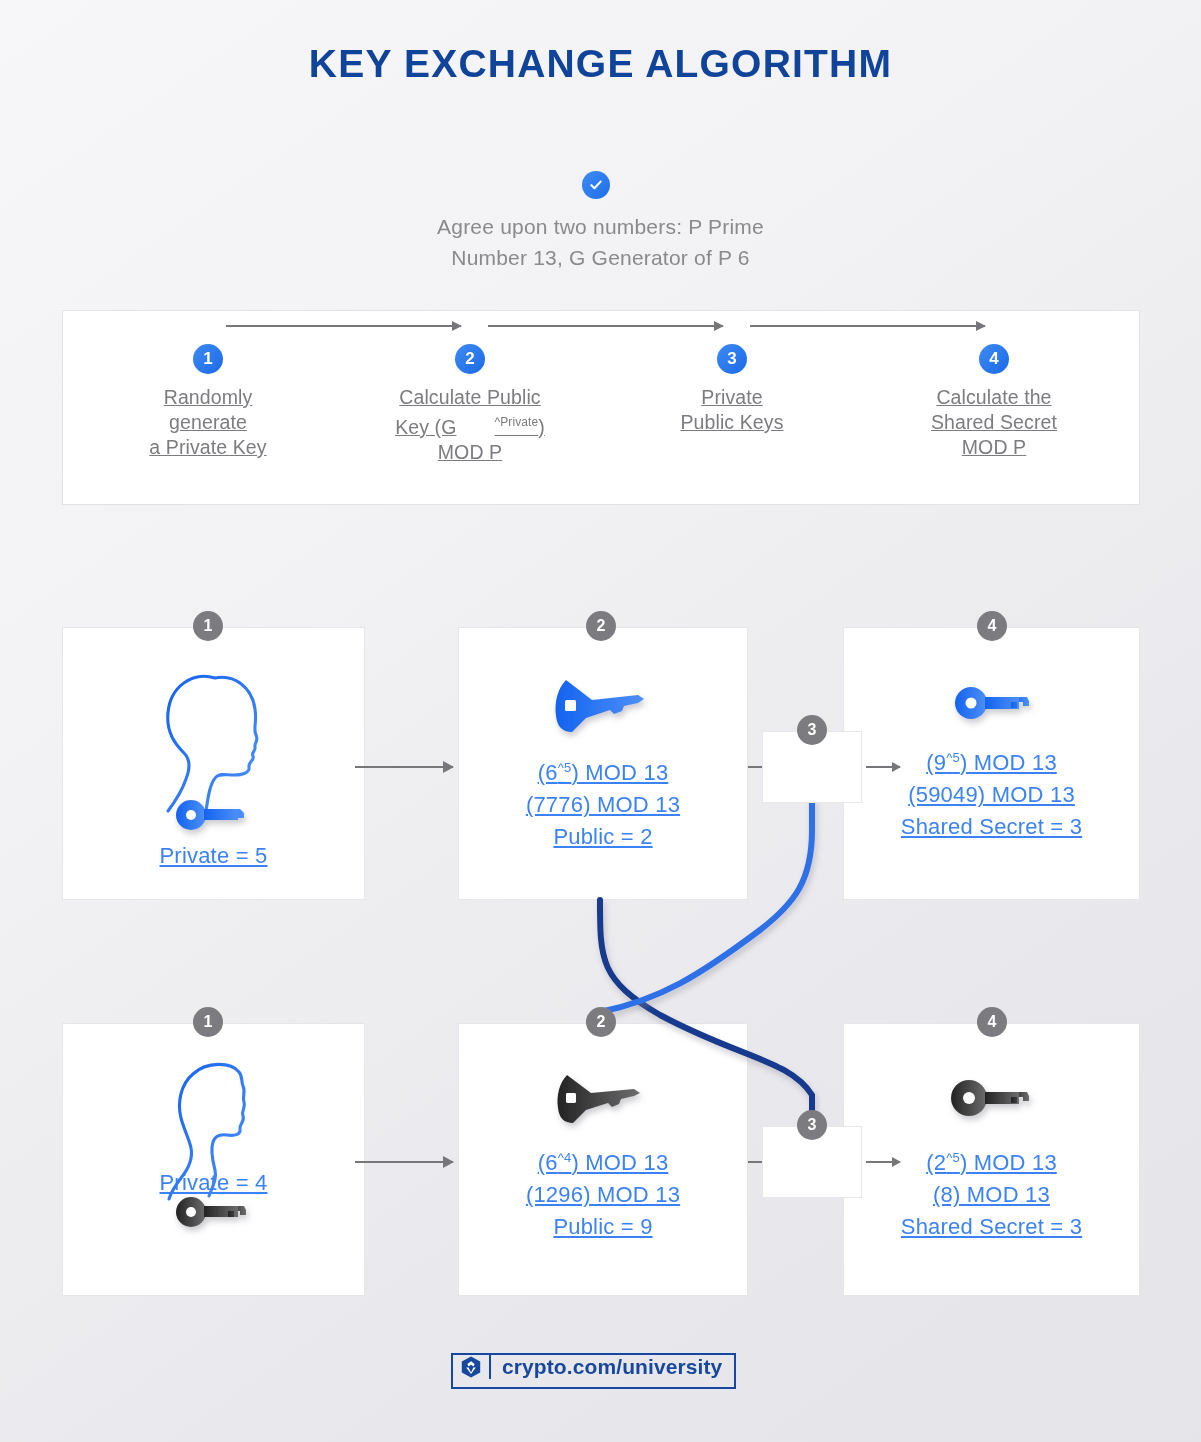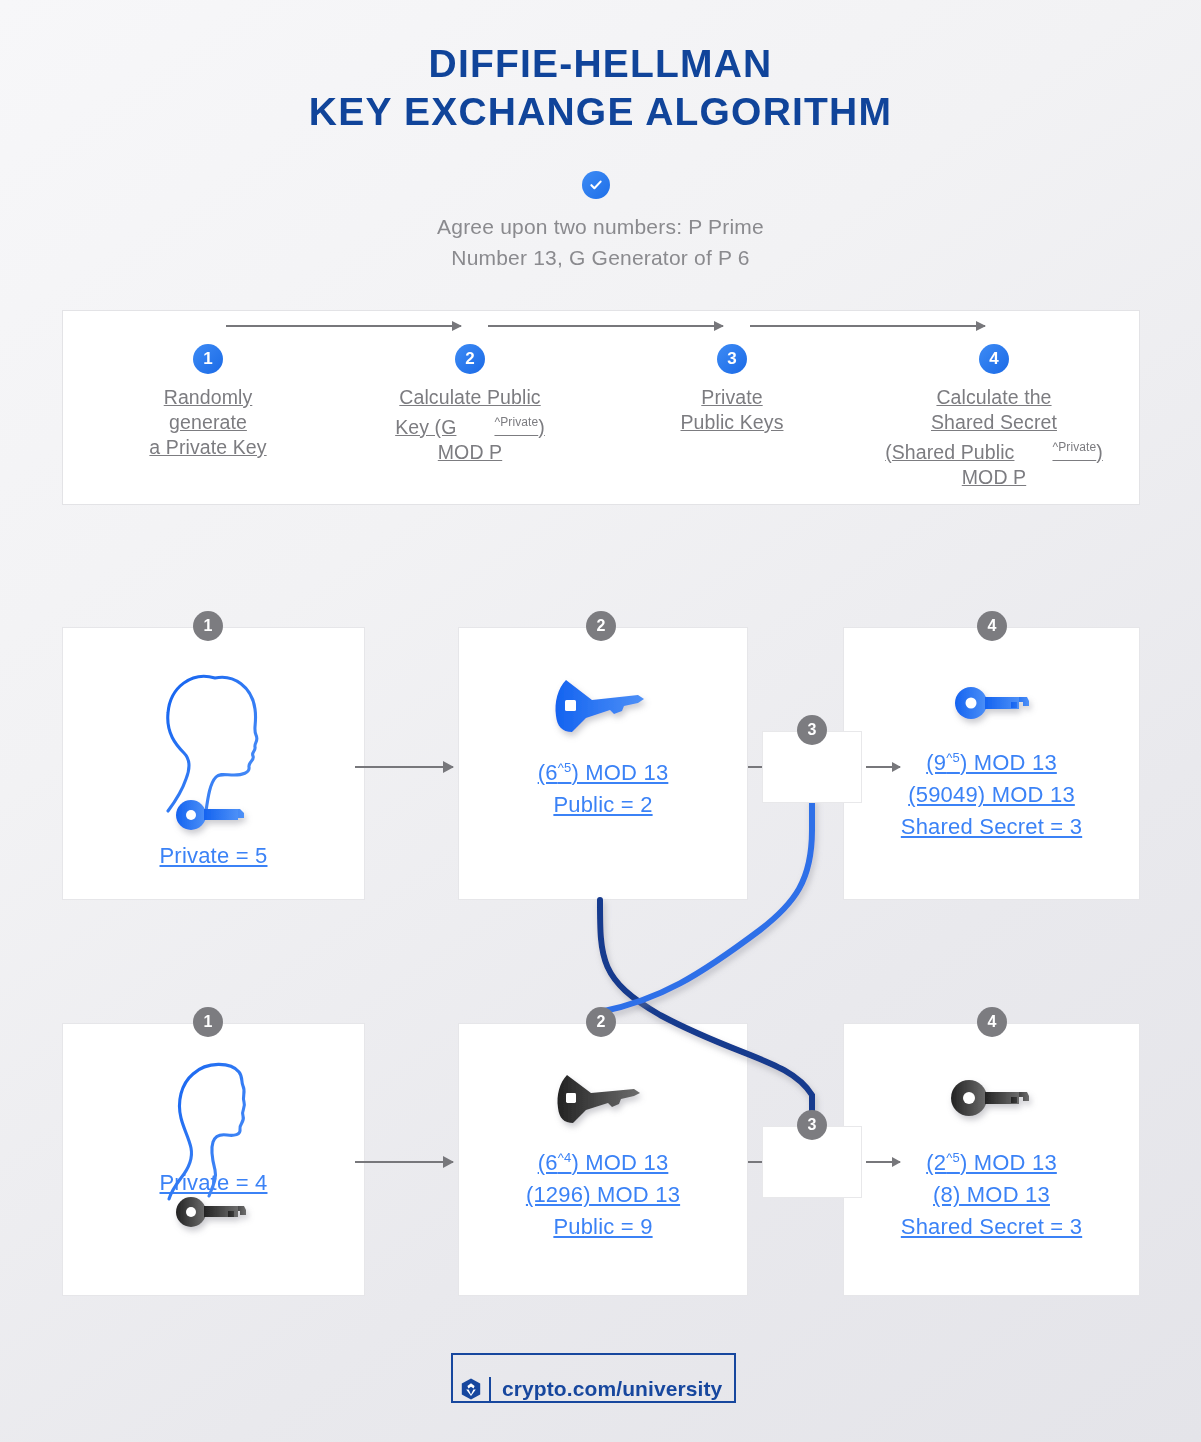--- a/index.html
+++ b/index.html
@@ -102,22 +102,22 @@
 
   
   .overlay { position: absolute; left: 0; top: 0; width: 1201px; height: 1442px;
              pointer-events: none; }
   .overlay.under { z-index: 1; }
   .overlay.over  { z-index: 3; }
 
   
   .footer {
     position: absolute; left: 451px; top: 1353px;
-    height: 50px; border: 2px solid #17479e;
-    display: flex; align-items: flex-end; background: transparent;
+    height: 36px; border: 2px solid #17479e;
+    display: flex; align-items: flex-start; background: transparent;
   }
   .footer .mark {
     width: 38px; display: flex; align-items: center; justify-content: center;
     border-right: 2px solid #17479e;
   }
   .footer .url {
     display: flex; align-items: center; padding: 0 12px 0 11px;
     color: #17479e; font-size: 21px; font-weight: bold; letter-spacing: .1px;
   }
 </style>
@@ -140,21 +140,20 @@
         <stop offset="0%" stop-color="#1463f0"></stop>
         <stop offset="100%" stop-color="#4d90f7"></stop>
       </linearGradient>
       <filter id="softShadow" x="-40%" y="-40%" width="200%" height="200%">
         <feDropShadow dx="2" dy="4" stdDeviation="3" flood-color="#8c8c95" flood-opacity="0.45"></feDropShadow>
       </filter>
     </defs>
   </svg>
 
   <div class="title">
-    <span>DIFFIE-HELLMAN</span>
     <span class="l2">KEY EXCHANGE ALGORITHM</span>
   </div>
 
   <div class="check-circle">
     <svg width="16" height="16" viewBox="0 0 16 16">
       <path d="M3.4 8.2 L6.4 11.2 L12.6 4.6" stroke="#ffffff" stroke-width="2.1" fill="none" stroke-linecap="round" stroke-linejoin="round"></path>
     </svg>
   </div>
   <div class="subtitle">
     <span>Agree upon two numbers: P Prime</span>
@@ -191,21 +190,20 @@
         <div>Private</div>
         <div>Public Keys</div>
       </div>
     </div>
 
     <div class="step" style="left:811px; top:33px;">
       <div class="dot">4</div>
       <div class="txt">
         <div>Calculate the</div>
         <div>Shared Secret</div>
-        <div>(Shared Public<sup>^Private</sup>)</div>
         <div>MOD P</div>
       </div>
     </div>
   </div>
 
   <svg class="overlay under">
 
     <path d="M600 900 C 600 960, 600 980, 660 1015 C 740 1058, 790 1060, 812 1095 L 812 1120" stroke="#123a8e" stroke-width="6" fill="none" stroke-linecap="round" filter="url(#softShadow)"></path>
 
     <path d="M600 1012 C 660 1000, 700 975, 760 930 C 795 903, 812 880, 812 830 L 812 800" stroke="#2f6fe8" stroke-width="6" fill="none" stroke-linecap="round" filter="url(#softShadow)"></path>
@@ -245,20 +243,21 @@
 
     <g transform="translate(552,678)" filter="url(#softShadow)">
       <path d="M14 2 C 6 10, 2 24, 4 38 C 5 48, 10 54, 20 54 L 34 40
                L 58 32 L 62 36 L 70 33 L 72 28 L 86 25 L 92 21 L 86 17
                L 40 22 Z" fill="url(#keyBlue)"></path>
       <rect x="13" y="22" width="11" height="11" rx="1.5" fill="#ffffff"></rect>
     </g>
   </svg>
   <div class="panel-text" style="left:458px; top:752px; width:290px;">
     <div>(6<sup>^5</sup>) MOD 13</div>
+    <div>(7776) MOD 13</div>
     <div>Public = 2</div>
   </div>
 
   <div class="harrow sm" style="left:748px; top:766px; width:26px;"></div>
 
   <div class="exbox" style="left:762px; top:731px;"></div>
   <div class="badge" style="left:797px; top:715px;">3</div>
   <svg class="overlay over">
     <g transform="translate(768,745)" filter="url(#softShadow)">
       <path d="M11 2 C 5 8, 2 19, 3 30 C 4 38, 8 43, 16 43 L 27 32

